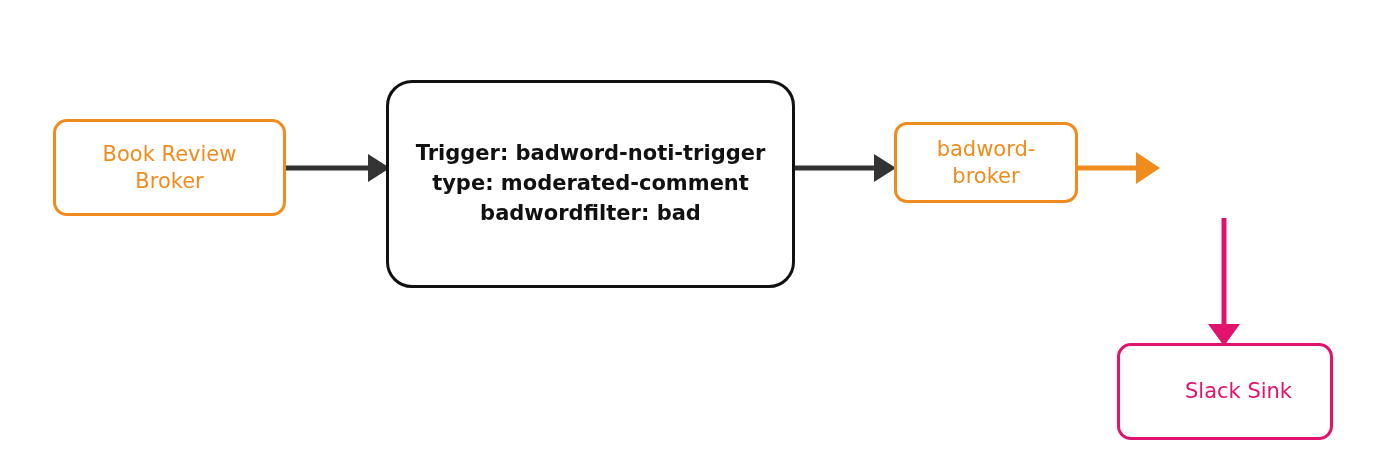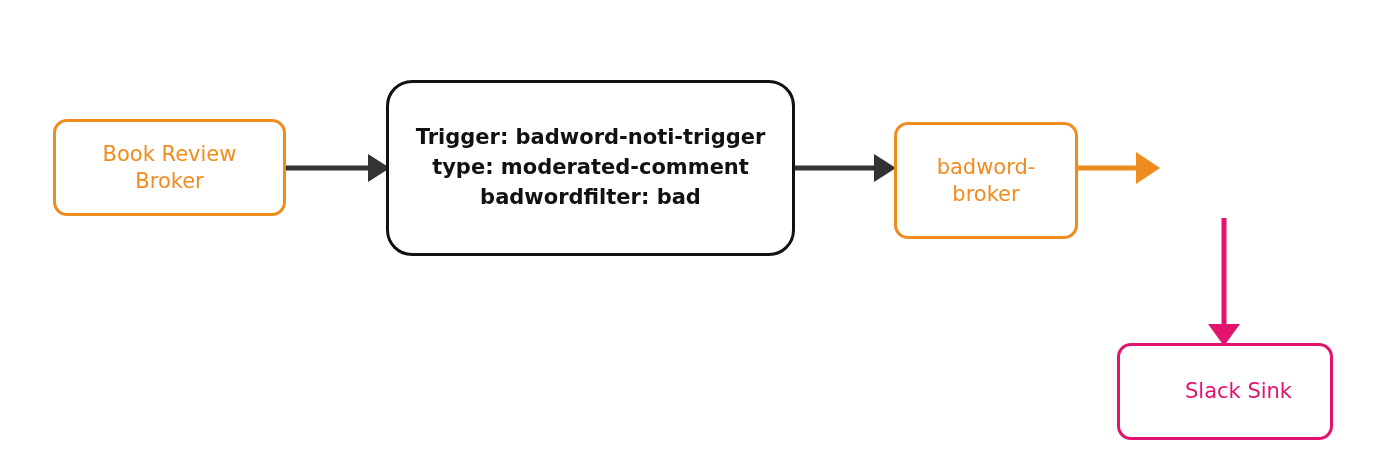--- a/index.html
+++ b/index.html
@@ -114,35 +114,35 @@
       <line x1="1224" y1="186" x2="1224" y2="292" stroke="#E2136E" stroke-width="5"></line>
       <polygon points="1208,292 1240,292 1224,314" fill="#E2136E"></polygon>
     </g>
   </svg>
 
   <div class="node orange" style="left:53px; top:87px; width:233px; height:97px;">
     <span class="node-label">Book Review
 Broker</span>
   </div>
 
-  <div class="node dark" style="left:386px; top:48px; width:409px; height:176px;">
+  <div class="node dark" style="left:386px; top:48px; width:409px; height:208px;">
     <span class="trigger-lines">
       <span class="trigger-line all-bold">
         <span class="k">Trigger: badword-noti-trigger</span><span class="v"></span>
       </span>
       <span class="trigger-line">
         <span class="k">type</span><span class="v">: moderated-comment</span>
       </span>
       <span class="trigger-line">
         <span class="k">badwordfilter</span><span class="v">: bad</span>
       </span>
     </span>
   </div>
 
-  <div class="node orange" style="left:894px; top:90px; width:184px; height:117px;">
+  <div class="node orange" style="left:894px; top:90px; width:184px; height:81px;border-radius:13px;">
     <span class="node-label">badword-
 broker</span>
   </div>
 
 
   <div class="node pink" style="left:1117px; top:311px; width:216px; height:97px;padding-left:27px;">
     <span class="node-label">Slack Sink</span>
   </div>
 
 </div>

